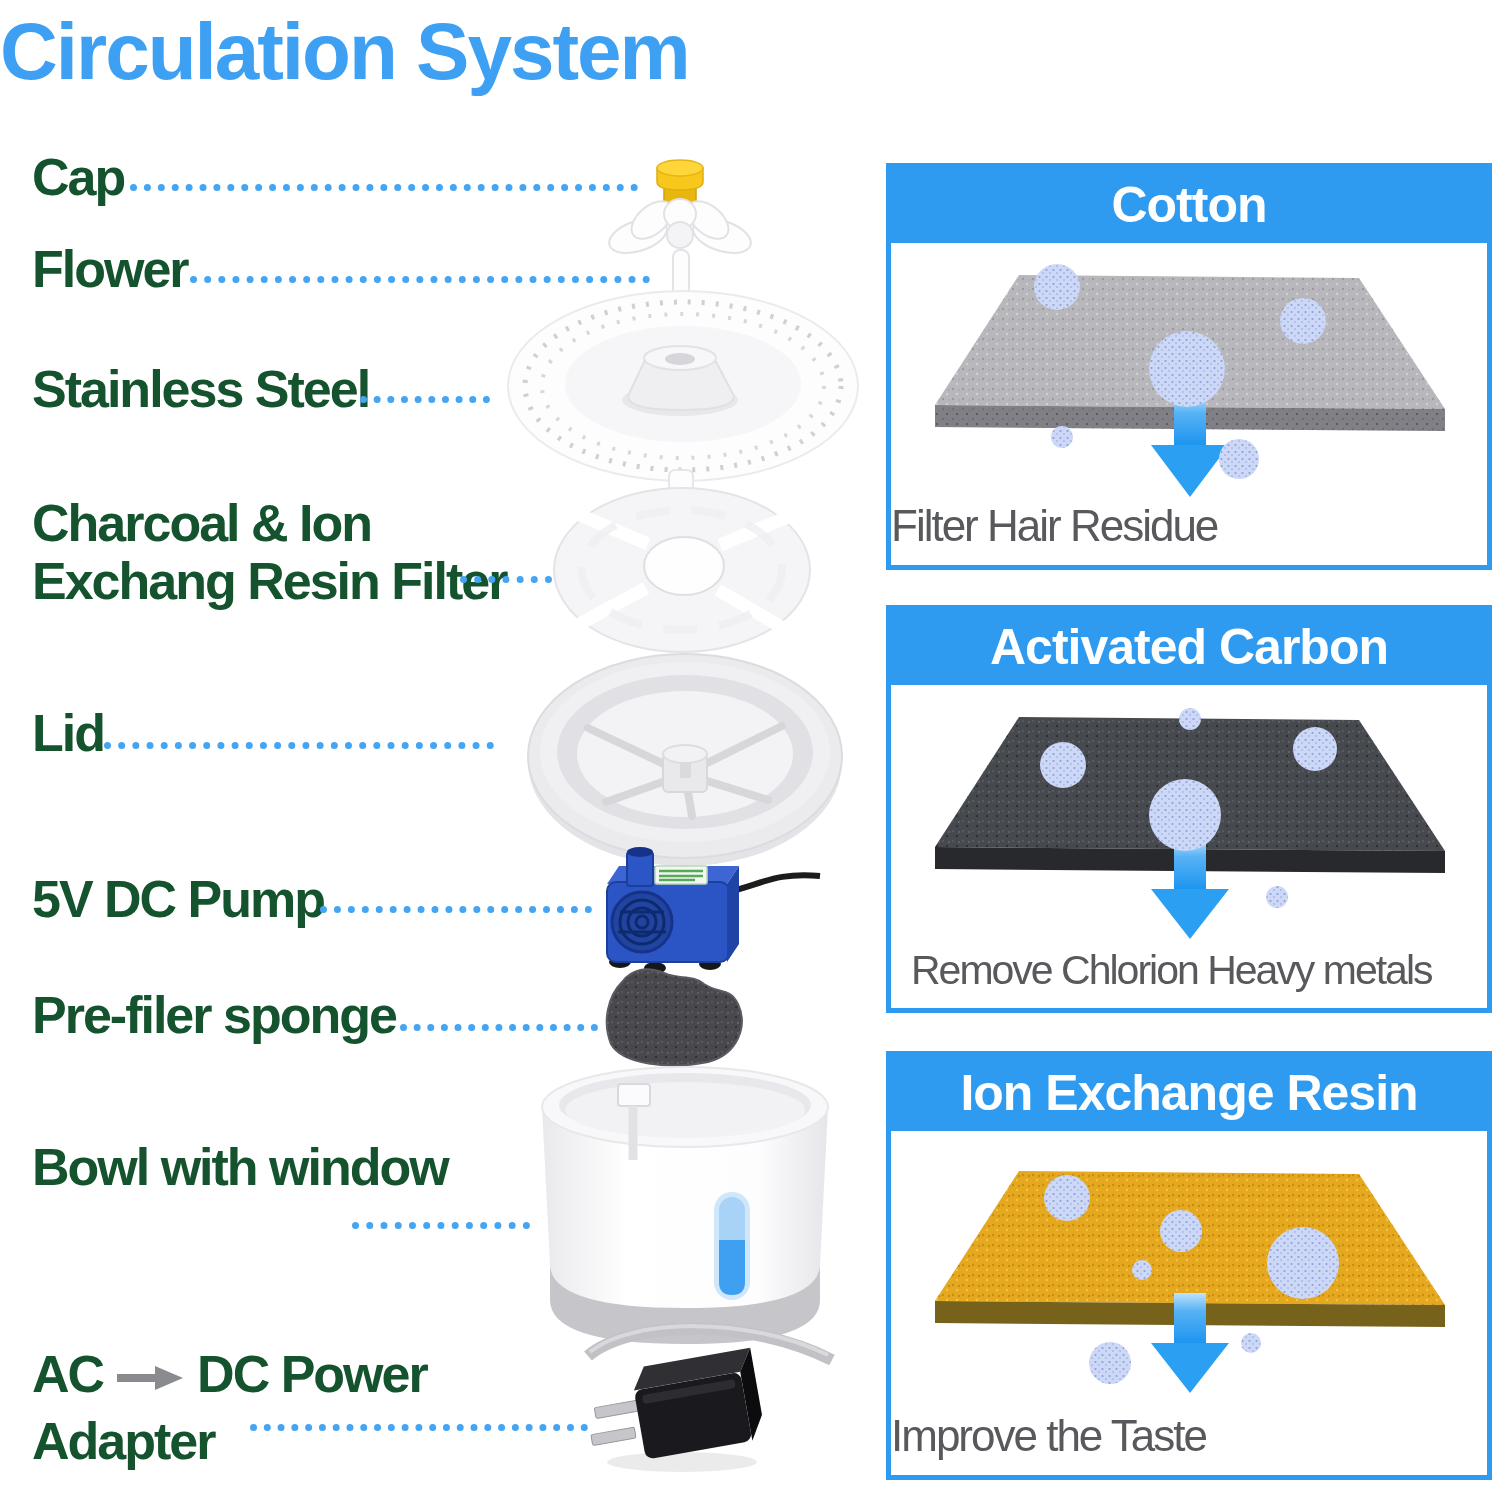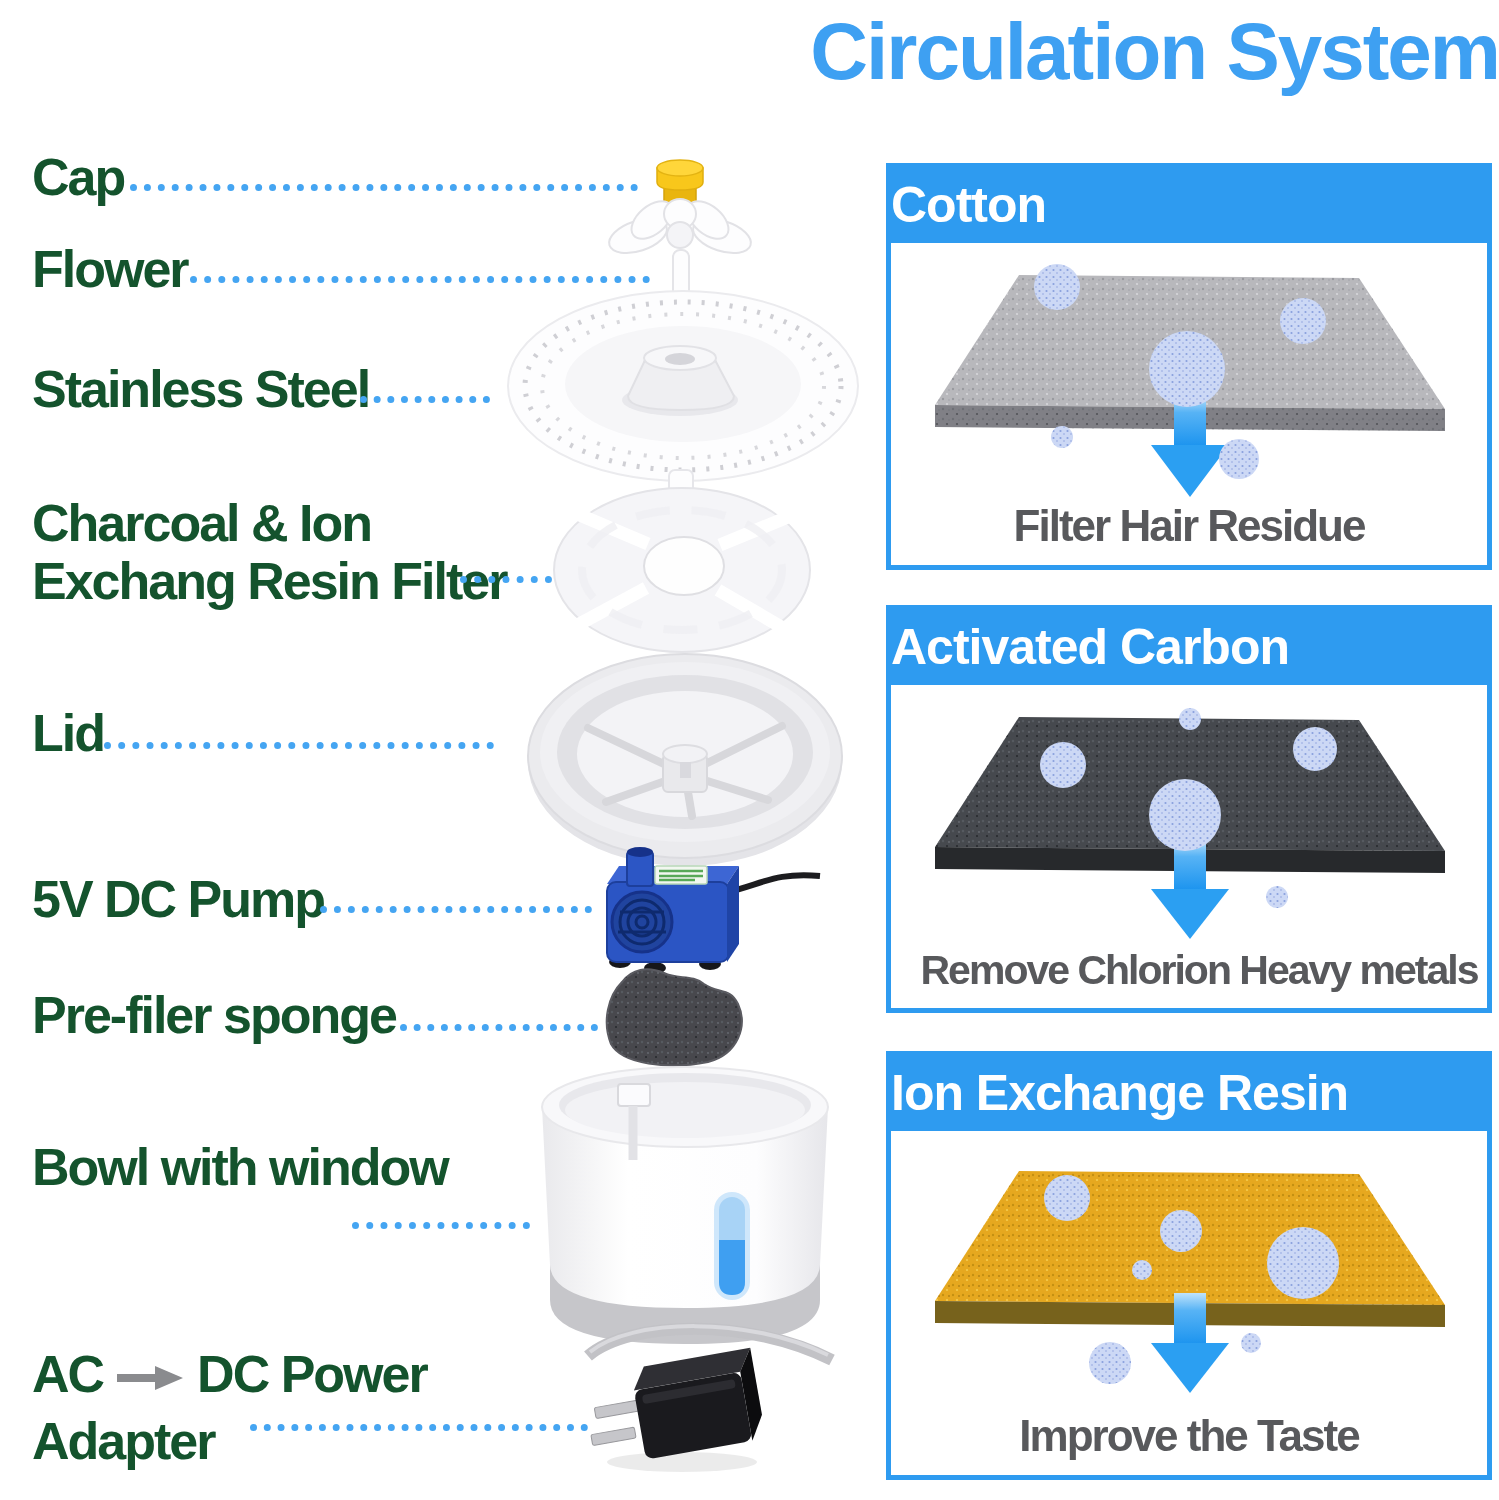--- a/index.html
+++ b/index.html
@@ -1,32 +1,32 @@
 <!DOCTYPE html>
 <html><head>
 <meta charset="utf-8">
 <style>
   html,body{margin:0;padding:0;background:#ffffff;}
   .canvas{position:relative;width:1499px;height:1500px;background:#ffffff;overflow:hidden;
           font-family:"Liberation Sans",sans-serif;}
   
-  .title{position:absolute;left:0;right:0;top:6px;text-align:right;
+  .title{position:absolute;left:0;right:0;top:6px;text-align:left;
          font-size:80px;font-weight:bold;letter-spacing:-2px;color:#3EA0F2;}
   
   .part-label{position:absolute;left:32px;color:#14532d;font-size:52px;font-weight:bold;
               letter-spacing:-2px;line-height:58px;white-space:nowrap;}
   .leader{position:absolute;height:0;border-top:7px dotted #45A5F2;}
   .ac-arrow{display:inline-block;vertical-align:middle;margin:0 14px 10px 14px;}
   
   .panel{position:absolute;left:886px;width:596px;background:#ffffff;border:5px solid #2E9BF0;}
   .panel-header{height:75px;background:#2E9BF0;color:#ffffff;font-size:50px;font-weight:bold;
-                letter-spacing:-1px;line-height:75px;}
+                letter-spacing:-1px;text-align:center;line-height:75px;}
   .panel-art{position:absolute;left:0;top:79px;width:596px;height:252px;}
-  .panel-caption{position:absolute;left:0;right:0;bottom:14px;text-align:center;color:#58595C;
-                 font-size:44px;font-weight:bold;letter-spacing:-2px;white-space:nowrap;}
+  .panel-caption{position:absolute;left:0;right:0;bottom:14px;text-align:left;color:#58595C;
+                 font-size:44px;font-weight:normal;letter-spacing:-2px;white-space:nowrap;}
   .panel-caption.tight{font-size:41px;margin-left:20px;}
   
   .device{position:absolute;left:470px;top:140px;width:430px;height:1360px;}
 </style>
 </head>
 <body>
 
 <div class="canvas">
 
   <svg width="0" height="0" style="position:absolute" aria-hidden="true">

